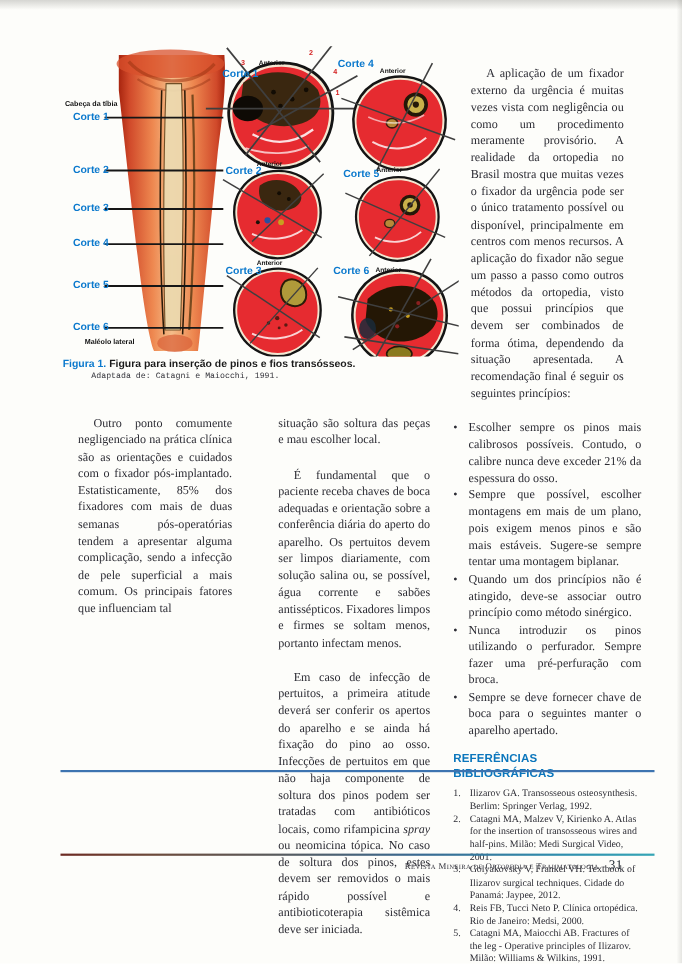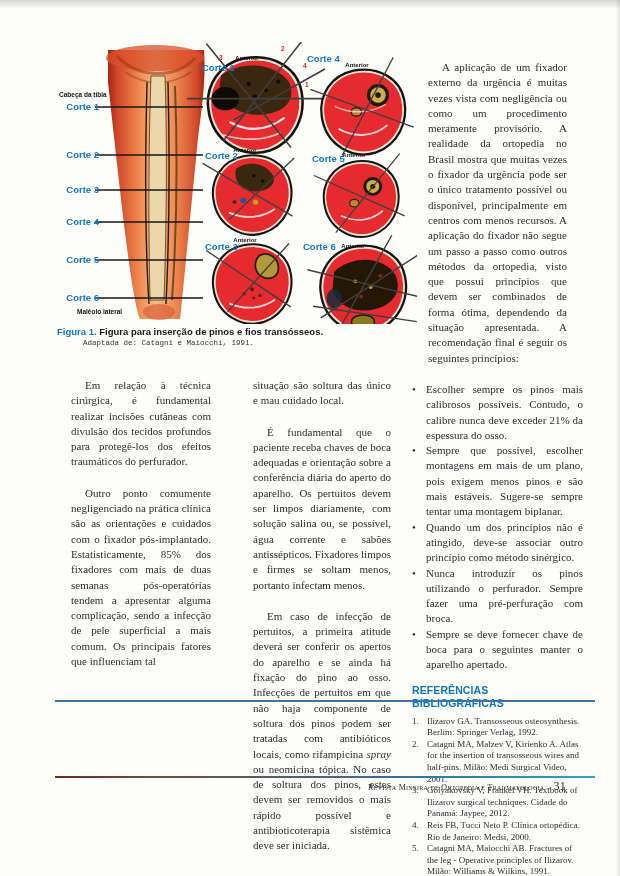--- a/index.html
+++ b/index.html
@@ -240,26 +240,25 @@
     <div class="pin-num" style="left:164px;top:12px;">3</div>
     <div class="pin-num" style="left:226px;top:3px;">2</div>
     <div class="pin-num" style="left:248px;top:20px;">4</div>
     <div class="pin-num" style="left:250px;top:39px;">1</div>
 
     <div class="caption"><span class="cap-lead">Figura 1.</span><span> Figura para inserção de pinos e fios transósseos.</span></div>
     <div class="cap-credit">Adaptada de: Catagni e Maiocchi, 1991.</div>
   </div>
 
   <div class="col col1">
-    <p class="p ind">Em relação à técnica cirúrgica, é fundamental realizar incisões cutâneas com divulsão dos tecidos profundos para protegê-los dos efeitos traumáticos do perfurador.</p>
     <p class="p ind">Outro ponto comumente negligenciado na prática clínica são as orientações e cuidados com o fixador pós-implantado. Estatisticamente, 85% dos fixadores com mais de duas semanas pós-operatórias tendem a apresentar alguma complicação, sendo a infecção de pele superficial a mais comum. Os principais fatores que influenciam tal</p>
   </div>
 
   <div class="col col2">
-    <p class="p">situação são soltura das único e mau cuidado local.</p>
+    <p class="p">situação são soltura das peças e mau escolher local.</p>
     <p class="p ind">É fundamental que o paciente receba chaves de boca adequadas e orientação sobre a conferência diária do aperto do aparelho. Os pertuitos devem ser limpos diariamente, com solução salina ou, se possível, água corrente e sabões antissépticos. Fixadores limpos e firmes se soltam menos, portanto infectam menos.</p>
     <p class="p ind"><span>Em caso de infecção de pertuitos, a primeira atitude deverá ser conferir os apertos do aparelho e se ainda há fixação do pino ao osso. Infecções de pertuitos em que não haja componente de soltura dos pinos podem ser tratadas com antibióticos locais, como rifampicina </span><span class="ital">spray</span><span> ou neomicina tópica. No caso de soltura dos pinos, estes devem ser removidos o mais rápido possível e antibioticoterapia sistêmica deve ser iniciada.</span></p>
   </div>
 
   <div class="col col3">
     <p class="p ind">A aplicação de um fixador externo da urgência é muitas vezes vista com negligência ou como um procedimento meramente provisório. A realidade da ortopedia no Brasil mostra que muitas vezes o fixador da urgência pode ser o único tratamento possível ou disponível, principalmente em centros com menos recursos. A aplicação do fixador não segue um passo a passo como outros métodos da ortopedia, visto que possui princípios que devem ser combinados de forma ótima, dependendo da situação apresentada. A recomendação final é seguir os seguintes princípios:</p>
     <div>
       <div class="b-item">
           <span class="b-marker">•</span>
           <span class="b-text">Escolher sempre os pinos mais calibrosos possíveis. Contudo, o calibre nunca deve exceder 21% da espessura do osso.</span>

